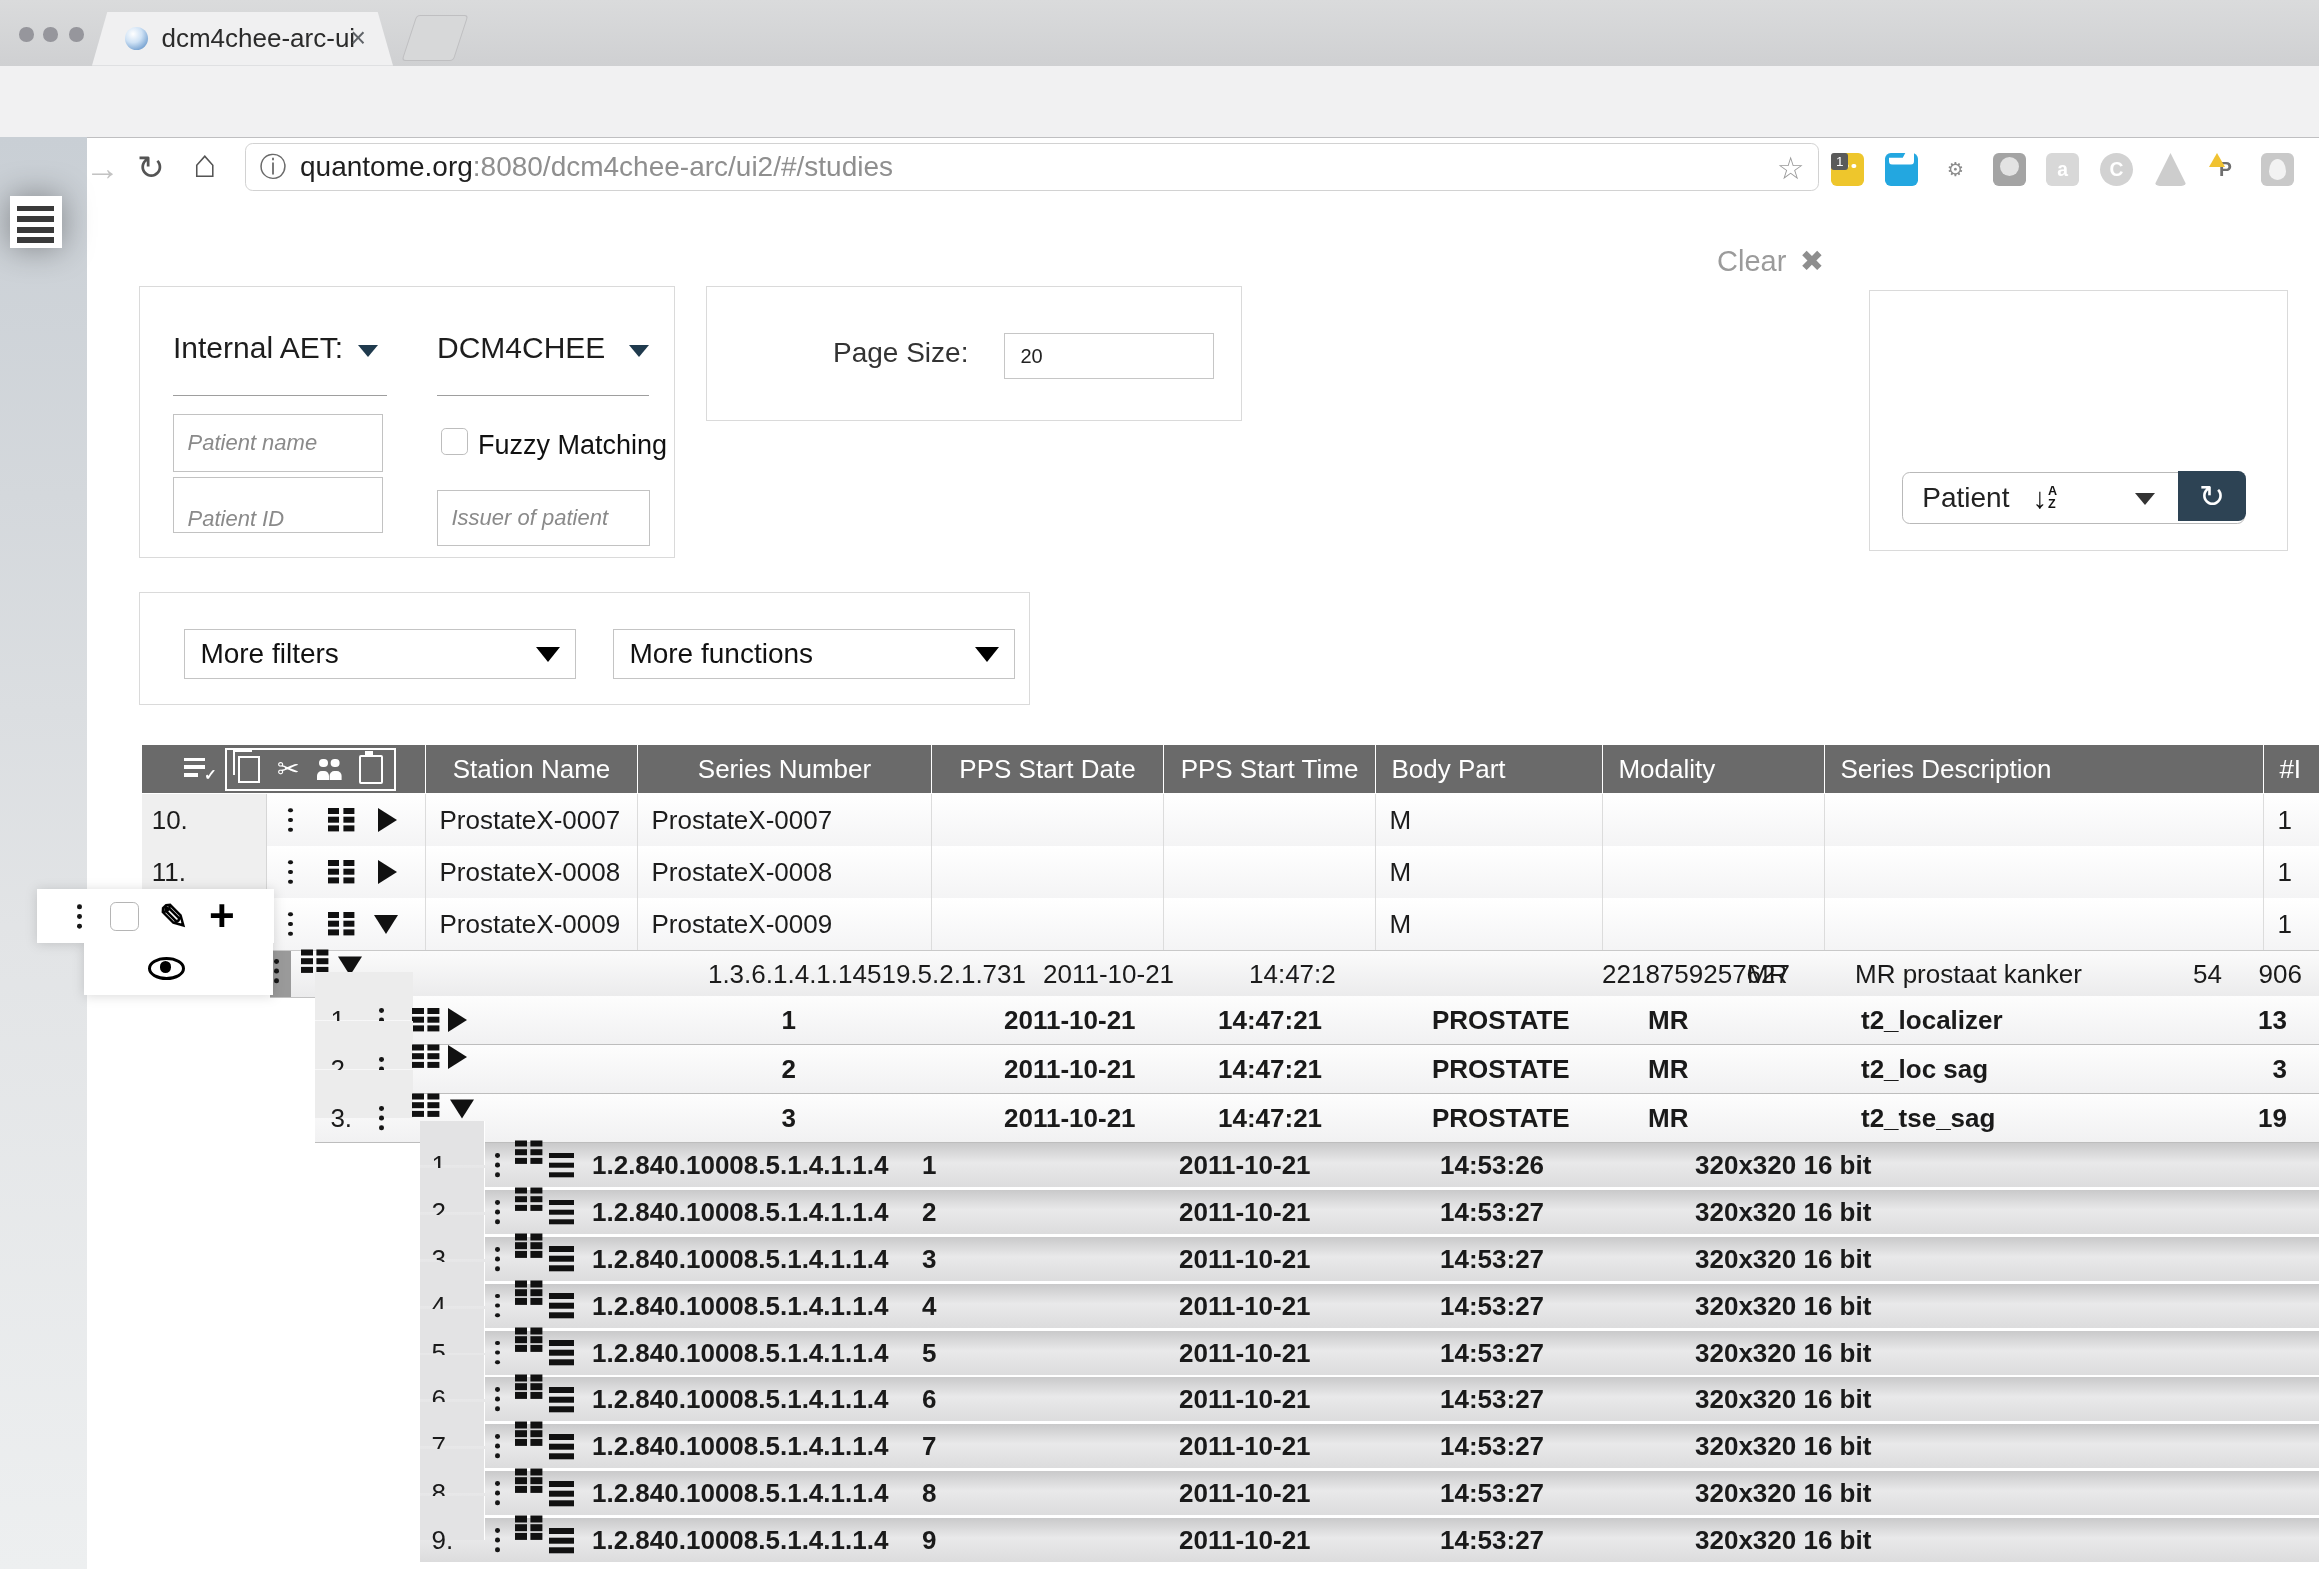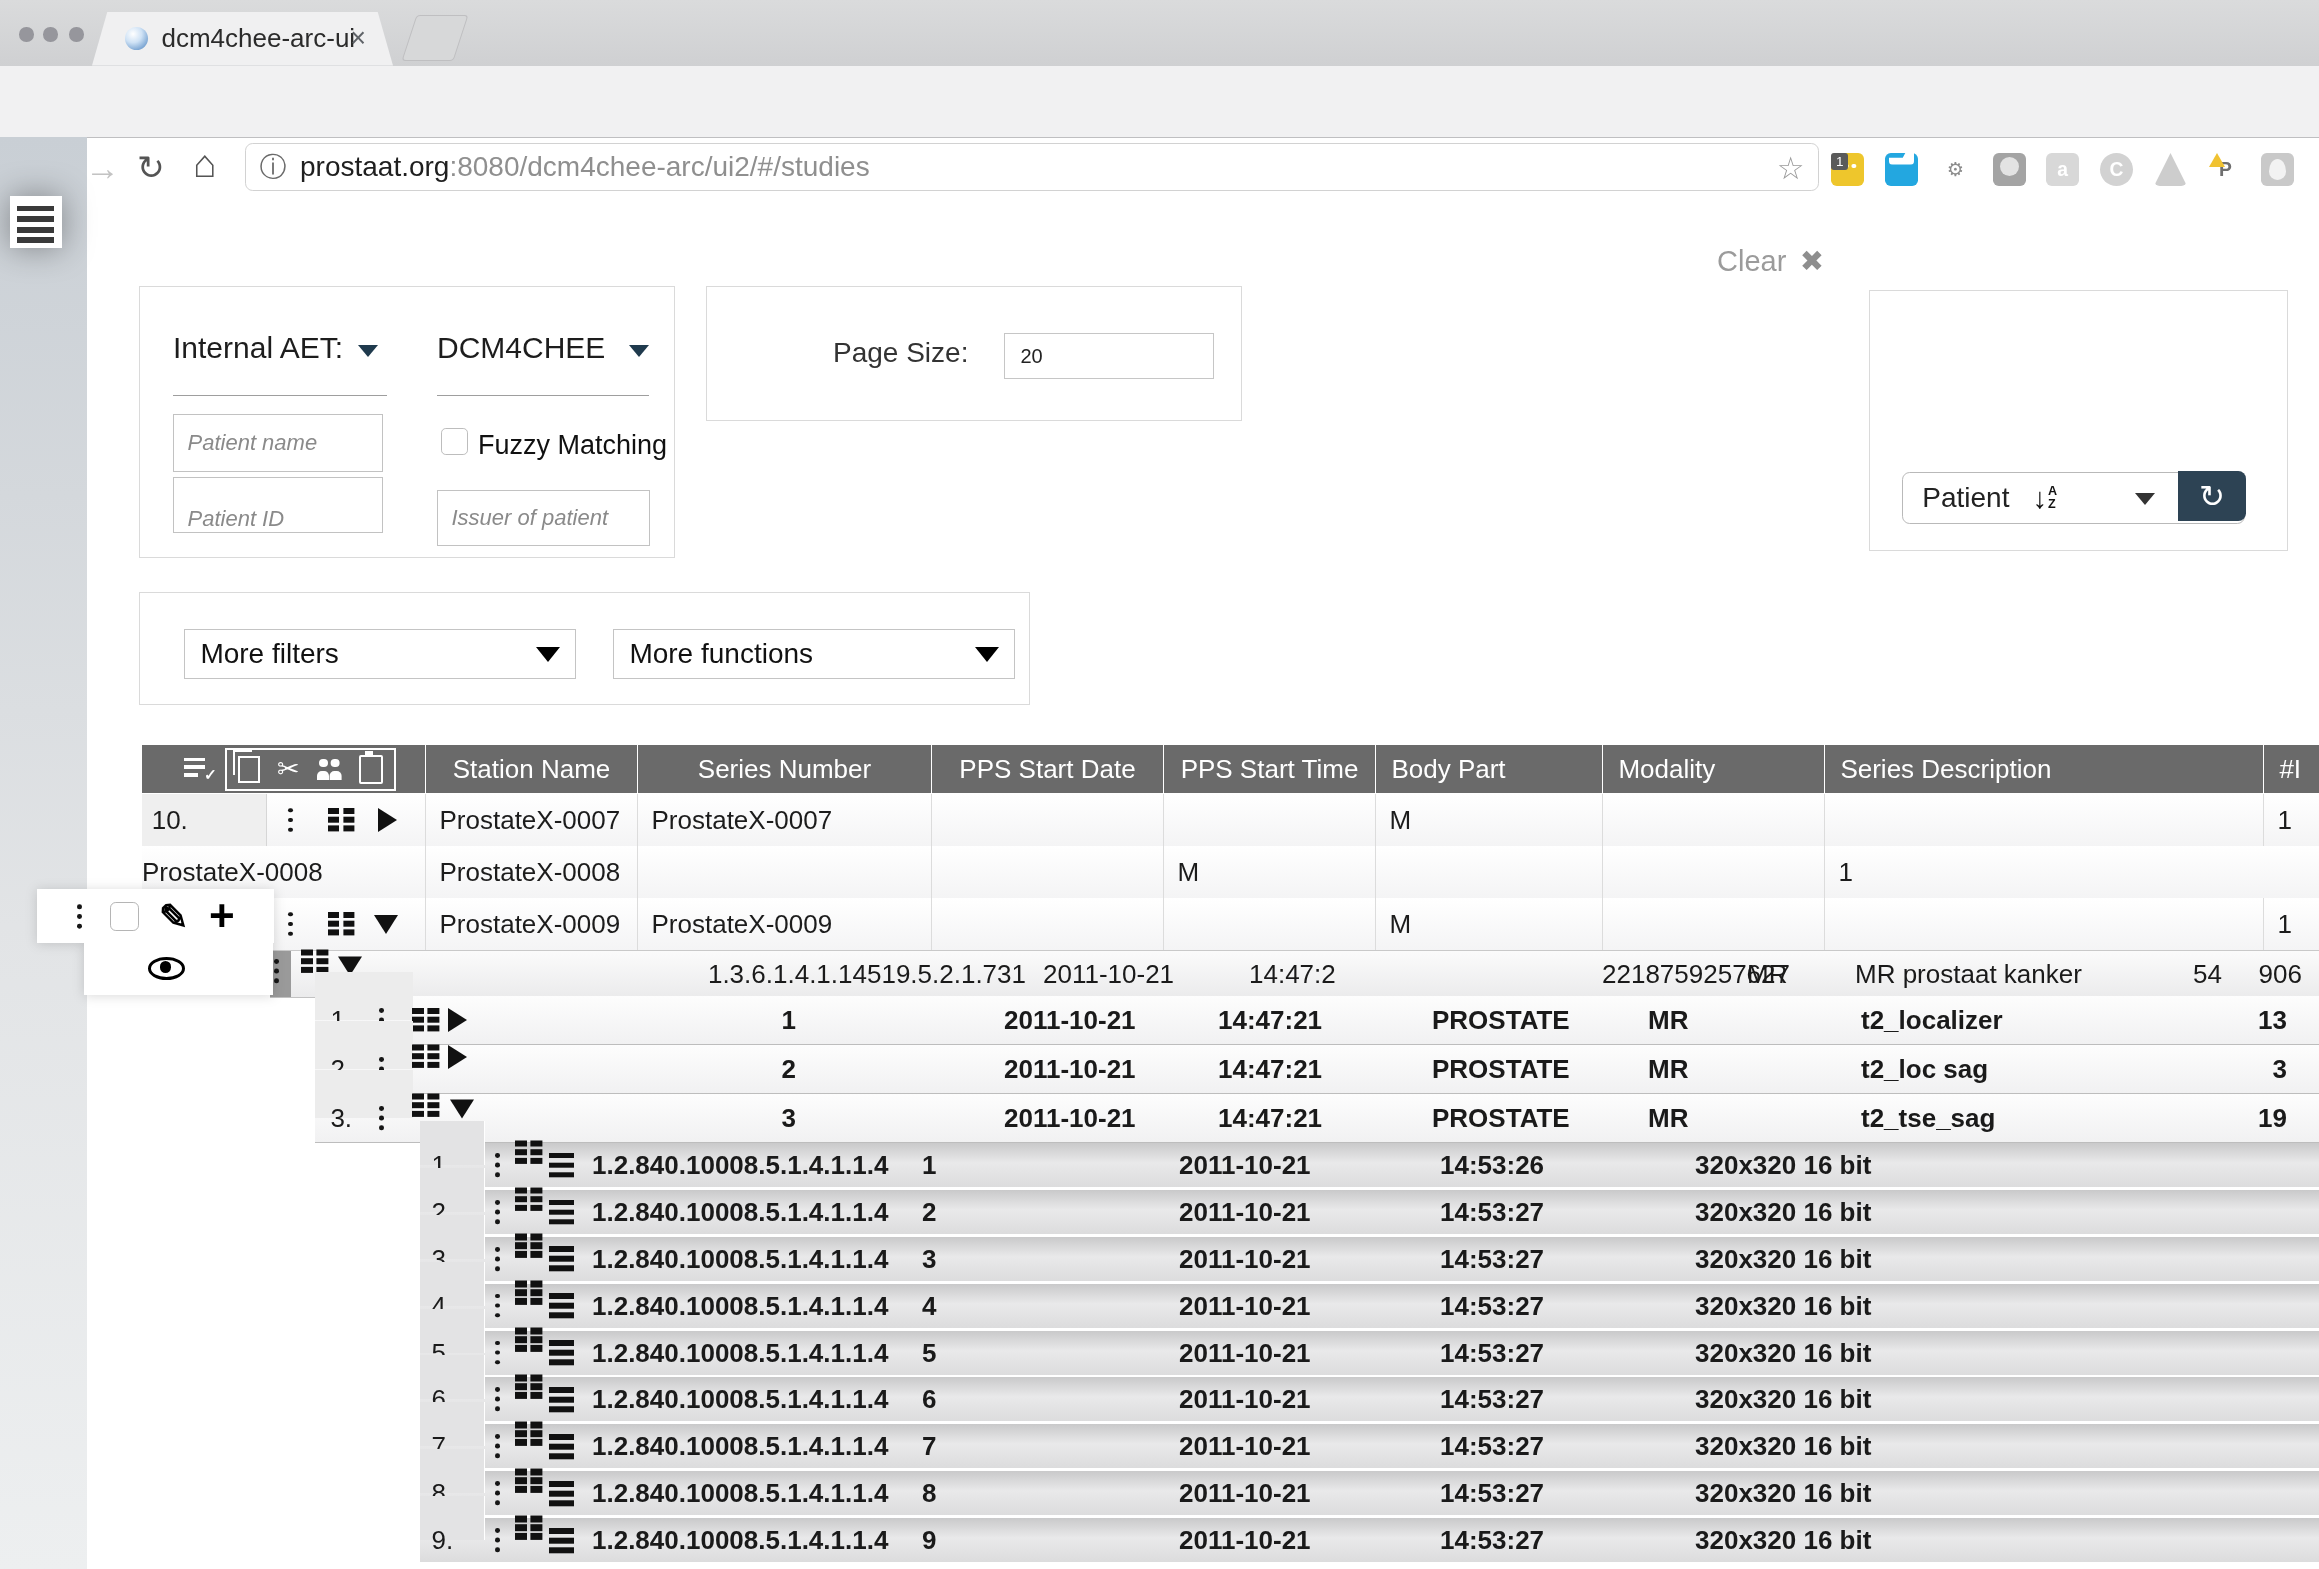--- a/index.html
+++ b/index.html
@@ -156,21 +156,21 @@
     </div>
     <div class="newtab"></div>
   </div>
   <div class="navbar">
     <span class="navbtn nav-back">←</span>
     <span class="navbtn nav-fwd">→</span>
     <span class="navbtn nav-reload">↻</span>
     <span class="navbtn nav-home">⌂</span>
     <div class="urlfield">
       <span class="info-ic">ⓘ</span>
-      <span class="url-host">prostaat.org</span>
+      <span class="url-host">quantome.org</span>
       <span class="url-path">:8080/dcm4chee-arc/ui2/#/studies</span>
       <span class="star-ic">☆</span>
     </div>
     <div class="ext e1">
       <span class="dots"></span>
       <span class="badge">1</span>
     </div>
     <div class="ext e2">
         <span class="wave"></span>
       </div>
@@ -299,20 +299,26 @@
     <div class="pc">ProstateX-0007</div>
     <div class="pc">ProstateX-0007</div>
     <div class="pc"></div>
     <div class="pc"></div>
     <div class="pc">M</div>
     <div class="pc"></div>
     <div class="pc"></div>
     <div class="pc">1</div>
   </div>
   <div class="prow" style="top:846px;">
+    <div class="row-controls">
+      <span class="idx-cell">11.</span>
+      <span class="i-kebab"></span>
+      <span class="i-grid"></span>
+      <span class="i-play"></span>
+    </div>
     <div class="pc">ProstateX-0008</div>
     <div class="pc">ProstateX-0008</div>
     <div class="pc"></div>
     <div class="pc"></div>
     <div class="pc">M</div>
     <div class="pc"></div>
     <div class="pc"></div>
     <div class="pc">1</div>
   </div>
   <div class="prow" style="top:898px;">

